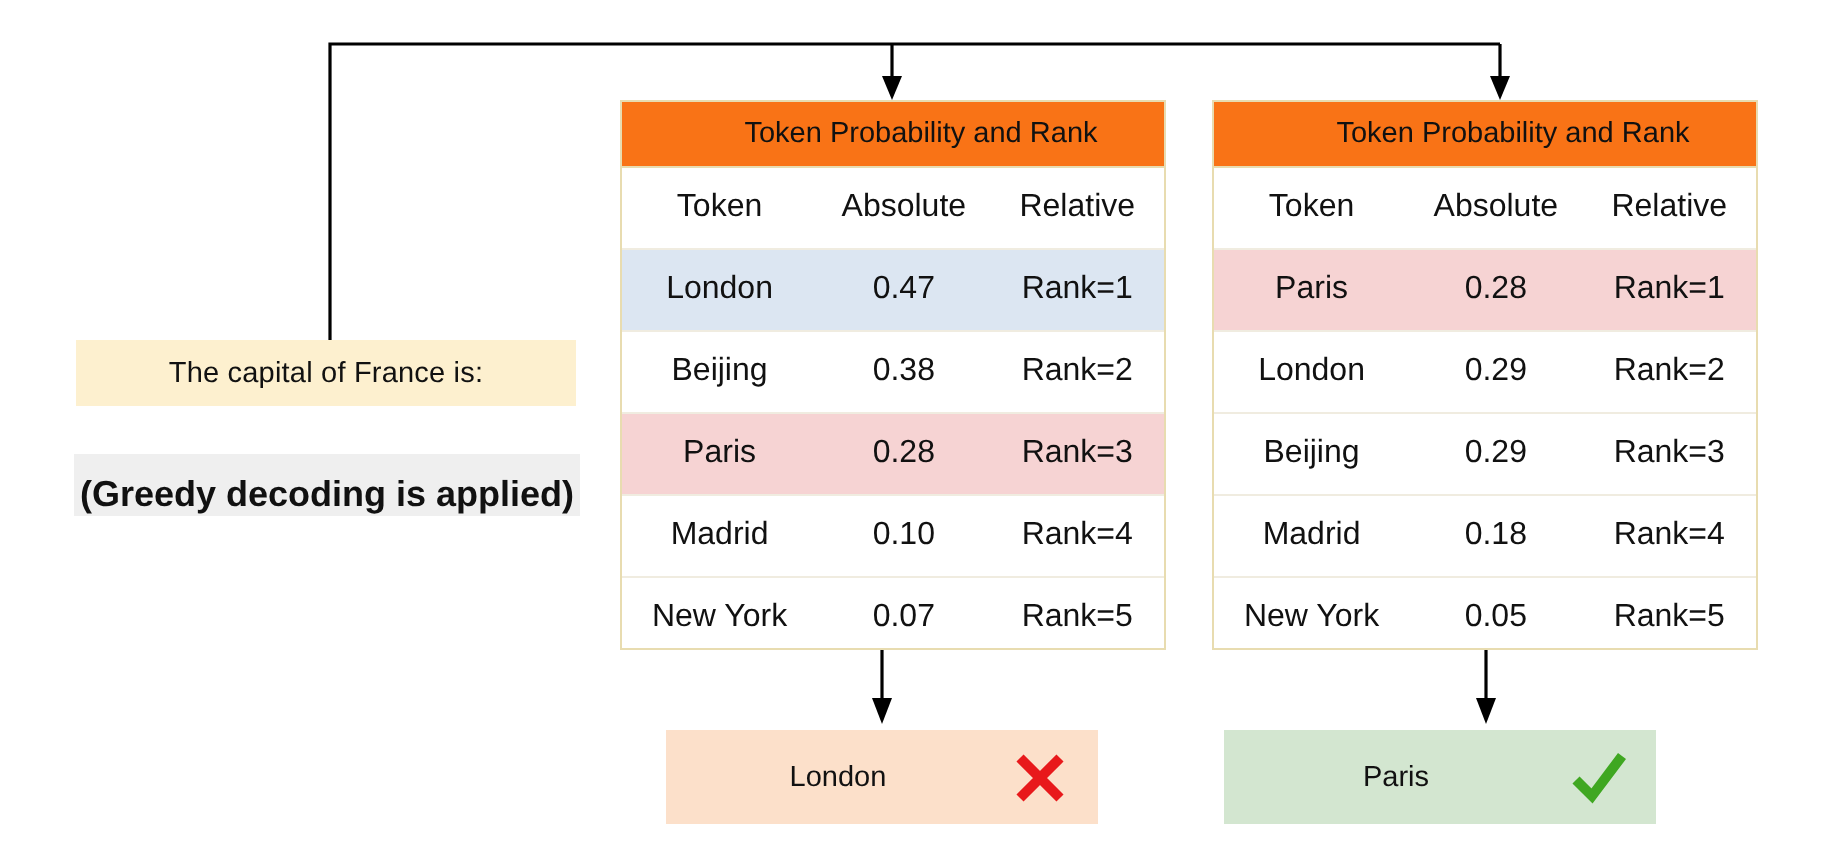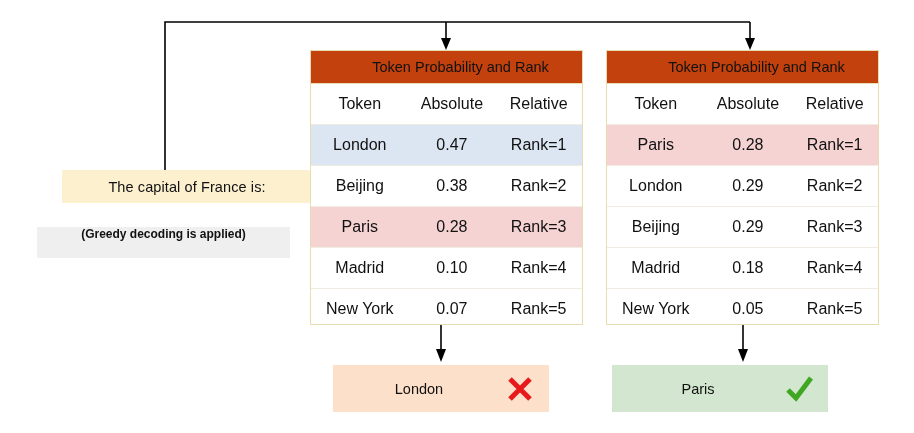--- a/index.html
+++ b/index.html
@@ -33,53 +33,52 @@
     top: 170px;
     width: 250px;
     height: 33px;
     background: #fdf0cf;
     display: flex;
     align-items: center;
     justify-content: center;
     font-size: 14.5px;
     color: #111111;
     letter-spacing: 0.1px;
-    margin-left: 24px;
   }
   .note-box {
     position: absolute;
     left: 37px;
     top: 227px;
     width: 253px;
     height: 31px;
     background: #efefef;
     display: flex;
-    align-items: flex-start;
-    justify-content: center;
-    font-size: 12px;
+    align-items: flex-end;
+    justify-content: center;
+    font-size: 18px;
     font-weight: bold;
     color: #111111;
   }
 
   
   .table-card {
     position: absolute;
     top: 50px;
     width: 273px;
     height: 275px;
     background: #ffffff;
     border: 1px solid #e8dcb0;
     box-sizing: border-box;
   }
   #table-left  { left: 310px; }
   #table-right { left: 606px; }
 
   .table-title {
     height: 32px;
-    background: #c2410c;
+    background: #f97316;
     border-bottom: 1px solid #e8dcb0;
     display: flex;
     align-items: center;
     justify-content: center;
     font-size: 14.5px;
     color: #111111;
     padding-left: 28px;
   }
   table.prob {
     width: 100%;

